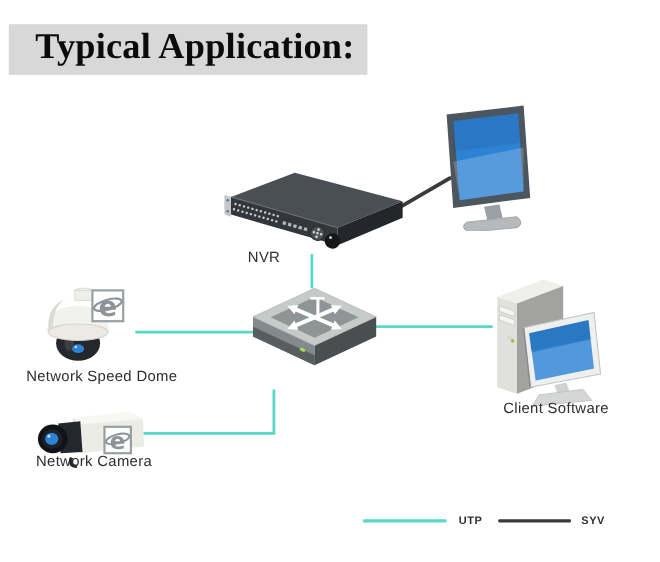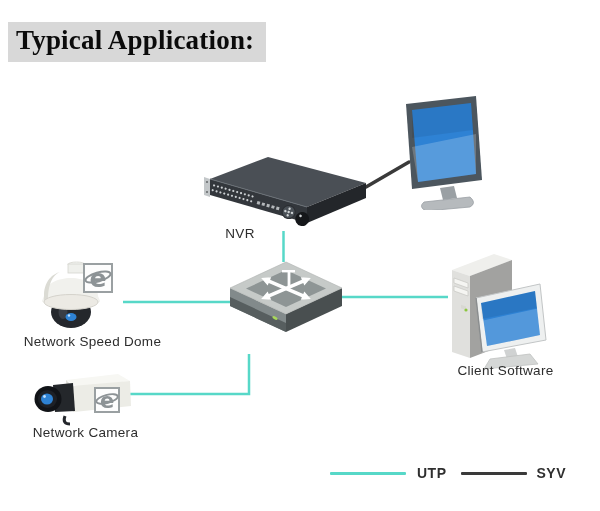--- a/index.html
+++ b/index.html
@@ -4,39 +4,39 @@
 <style>
   html,body { margin:0; padding:0; background:#ffffff; }
   .canvas {
     position:relative; width:600px; height:511px; background:#ffffff;
     overflow:hidden; font-family:"Liberation Sans", sans-serif;
   }
   .page-title {
     position:absolute; left:8px; top:22px;
     background:var(--color-title_highlight,#d8d8d8);
     font-family:"Liberation Serif", serif;
-    font-weight:700; font-size:27px; color:#0b0b0b;
-    padding:3px 12px 6px 8px; letter-spacing:0.2px;
+    font-weight:700; font-size:33px; color:#0b0b0b;
+    padding:3px 12px 6px 24px; letter-spacing:0.2px;
   }
   .node-label {
     position:absolute; font-weight:400; font-size:13.5px; color:#2d2d2d;
     text-align:center; letter-spacing:0.3px; white-space:nowrap;
   }
   svg.layer { position:absolute; left:0; top:0; pointer-events:none; }
   .utp-stroke { stroke:var(--color-utp,#57d8c8); }
   .syv-stroke { stroke:var(--color-syv,#333333); }
   .screen-fill { fill:var(--color-screen_blue,#2e82d4); }
   .legend {
     position:absolute; left:330px; top:463px; height:20px;
     display:flex; align-items:center;
   }
   .legend .swatch { height:3px; border-radius:1px; }
   .legend .utp-swatch { width:76px; background:var(--color-utp,#57d8c8); margin-right:11px; }
   .legend .syv-swatch { width:66px; background:var(--color-syv,#333333); margin:0 10px 0 14px; }
-  .legend .legend-label { font-weight:700; font-size:14px; color:#2f2f2f; letter-spacing:0.5px; }
+  .legend .legend-label { font-weight:700; font-size:10px; color:#2f2f2f; letter-spacing:0.5px; }
   .dev { position:absolute; }
 </style>
 </head>
 <body>
 
 <div class="canvas">
 
   <div class="page-title">Typical Application:</div>
 
   <svg class="layer" width="600" height="511" viewBox="0 0 600 511">
@@ -157,21 +157,21 @@
     <ellipse cx="20" cy="29" rx="13.5" ry="13" fill="#111317"></ellipse>
     <ellipse cx="19.5" cy="29" rx="9.5" ry="9" fill="#1d2026"></ellipse>
     <ellipse cx="19" cy="29" rx="6" ry="5.5" class="screen-fill"></ellipse>
     <circle cx="16.5" cy="26.5" r="1.4" fill="#bfe0ff"></circle>
     <g>
       <rect x="67" y="18" width="24" height="24" fill="#fdfdfd" stroke="#9aa0a2" stroke-width="2"></rect>
       <text x="79" y="38" font-size="21" font-weight="bold" fill="#8d9396" text-anchor="middle" font-family="DejaVu Sans, sans-serif">e</text>
       <ellipse cx="79" cy="29" rx="11" ry="4" fill="none" stroke="#8d9396" stroke-width="1.8" transform="rotate(-15 79 29)"></ellipse>
     </g>
   </svg>
-  <div class="node-label" style="left:13px;top:425px;width:145px;">Network Camera</div>
+  <div class="node-label" style="left:13px;top:412px;width:145px;">Network Camera</div>
 
   <svg class="dev" style="left:440px;top:246px;" width="112" height="124" viewBox="0 0 112 124">
     <polygon points="12,24 30,30 72,14 54,8" fill="#efefec"></polygon>
     <polygon points="30,30 72,14 72,96 30,112" fill="#a2a2a0"></polygon>
     <polygon points="12,24 30,30 30,112 12,106" fill="#e0e0dd"></polygon>
     <polygon points="14,32 28,37 28,42 14,37" fill="#f5f5f2" stroke="#c5c5c2" stroke-width="0.7"></polygon>
     <polygon points="14,40 28,45 28,50 14,45" fill="#f5f5f2" stroke="#c5c5c2" stroke-width="0.7"></polygon>
     <rect x="21" y="52" width="5" height="3.5" fill="#d8d8d2" transform="skewY(18)"></rect>
     <circle cx="26" cy="64" r="1.6" fill="#8cc63f"></circle>
     <polygon points="64,104 75,102 78,111 67,113" fill="#d0d2d2"></polygon>

